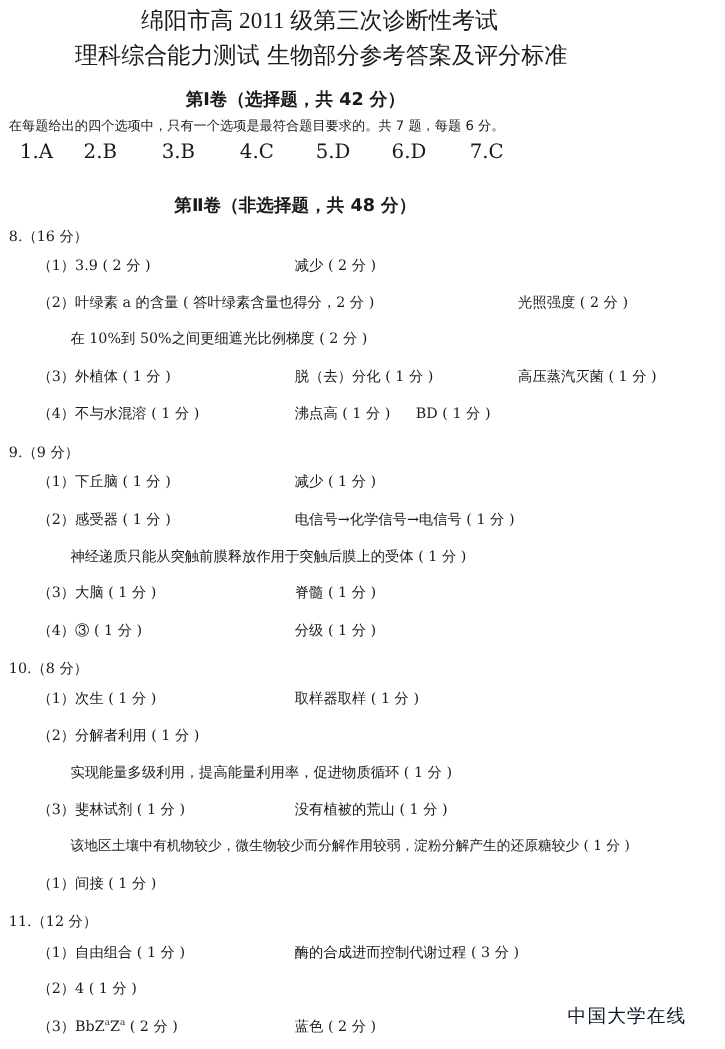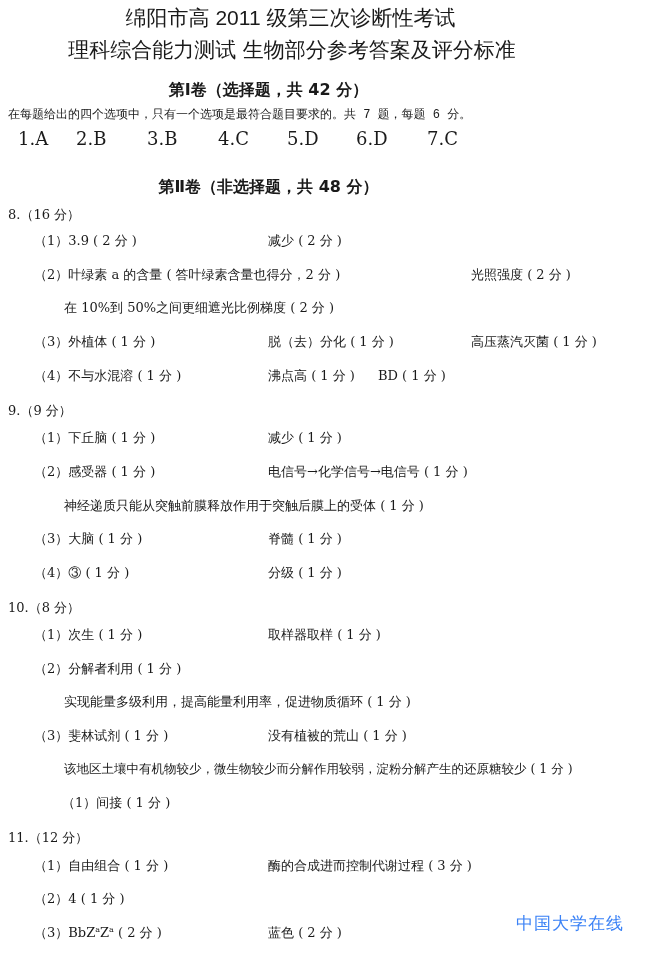--- a/index.html
+++ b/index.html
@@ -2,40 +2,40 @@
 <html><head>
 <meta charset="utf-8">
 <style>
   html, body { margin: 0; padding: 0; background: #ffffff; }
   body {
     width: 659px; height: 954px; position: relative; overflow: hidden;
     font-family: "DejaVu Serif", "Liberation Serif", serif;
     color: #1a1a1a;
   }
   .abs { position: absolute; white-space: nowrap; }
-  .title1 { top: 4px; left: 0; width: 581px; text-align: center; font-size: 21px; font-family: Liberation Sans, sans-serif; }
+  .title1 { top: 4px; left: 0; width: 581px; text-align: center; font-size: 21px; font-family: Liberation Serif, serif; }
   .title2 { top: 36px; left: 0; width: 584px; text-align: center; font-size: 21px; font-family: "DejaVu Sans", sans-serif; }
   .sec-head { left: 0; width: 537px; text-align: center; font-size: 16px; font-weight: bold; font-family: "DejaVu Sans", sans-serif; }
   .instr { font-size: 12px; font-family: "DejaVu Sans", sans-serif; }
   .mc { font-size: 18px; }
   .qhead { font-size: 13px; }
   .line { font-size: 13px; }
-  .watermark { font-size: 17px; color: #3b82f6; font-family: "DejaVu Sans", sans-serif; letter-spacing: 1px; }
+  .watermark { font-size: 17px; color: #0f172a; font-family: "DejaVu Sans", sans-serif; letter-spacing: 1px; }
   sup { font-size: 8px; vertical-align: super; line-height: 0; }
 </style>
 </head>
 <body>
 
 <div>
 
   <div class="abs title1">绵阳市高 2011 级第三次诊断性考试</div>
   <div class="abs title2">理科综合能力测试  生物部分参考答案及评分标准</div>
 
   <div class="abs sec-head" style="top:80px;">第Ⅰ卷（选择题，共 42 分）</div>
-  <div class="abs instr" style="top:106px; left:8px;font-family:Liberation Mono, monospace;">在每题给出的四个选项中，只有一个选项是最符合题目要求的。共 7 题，每题 6 分。</div>
+  <div class="abs instr" style="top:106px; left:8px;">在每题给出的四个选项中，只有一个选项是最符合题目要求的。共 7 题，每题 6 分。</div>
 
   <div>
     <span class="abs mc" style="top:128px; left:18px;">1.A</span>
     <span class="abs mc" style="top:128px; left:76px;">2.B</span>
     <span class="abs mc" style="top:128px; left:147px;">3.B</span>
     <span class="abs mc" style="top:128px; left:218px;">4.C</span>
     <span class="abs mc" style="top:128px; left:287px;">5.D</span>
     <span class="abs mc" style="top:128px; left:356px;">6.D</span>
     <span class="abs mc" style="top:128px; left:427px;">7.C</span>
   </div>
@@ -72,21 +72,21 @@
 
   <div>
     <div class="abs qhead" style="top:599px; left:8px;">10.（8 分）</div>
     <div class="abs line" style="top:626px; left:34px;">（1）次生 ( 1 分 )</div>
     <div class="abs line" style="top:626px; left:268px;">取样器取样 ( 1 分 )</div>
     <div class="abs line" style="top:660px; left:34px;">（2）分解者利用 ( 1 分 )</div>
     <div class="abs line" style="top:693px; left:64px;">实现能量多级利用，提高能量利用率，促进物质循环 ( 1 分 )</div>
     <div class="abs line" style="top:727px; left:34px;">（3）斐林试剂 ( 1 分 )</div>
     <div class="abs line" style="top:727px; left:268px;">没有植被的荒山 ( 1 分 )</div>
     <div class="abs line" style="top:761px; left:64px; font-size:12.5px;">该地区土壤中有机物较少，微生物较少而分解作用较弱，淀粉分解产生的还原糖较少 ( 1 分 )</div>
-    <div class="abs line" style="top:794px; left:34px;margin-left:28px;">（1）间接 ( 1 分 )</div>
+    <div class="abs line" style="top:794px; left:34px;">（1）间接 ( 1 分 )</div>
   </div>
 
   <div>
     <div class="abs qhead" style="top:829px; left:8px;">11.（12 分）</div>
     <div class="abs line" style="top:857px; left:34px;">（1）自由组合 ( 1 分 )</div>
     <div class="abs line" style="top:857px; left:268px;">酶的合成进而控制代谢过程 ( 3 分 )</div>
     <div class="abs line" style="top:890px; left:34px;">（2）4 ( 1 分 )</div>
     <div class="abs line" style="top:924px; left:34px;">
       <span>（3）BbZ</span><sup>a</sup><span>Z</span><sup>a</sup><span> ( 2 分 )</span>
     </div>

